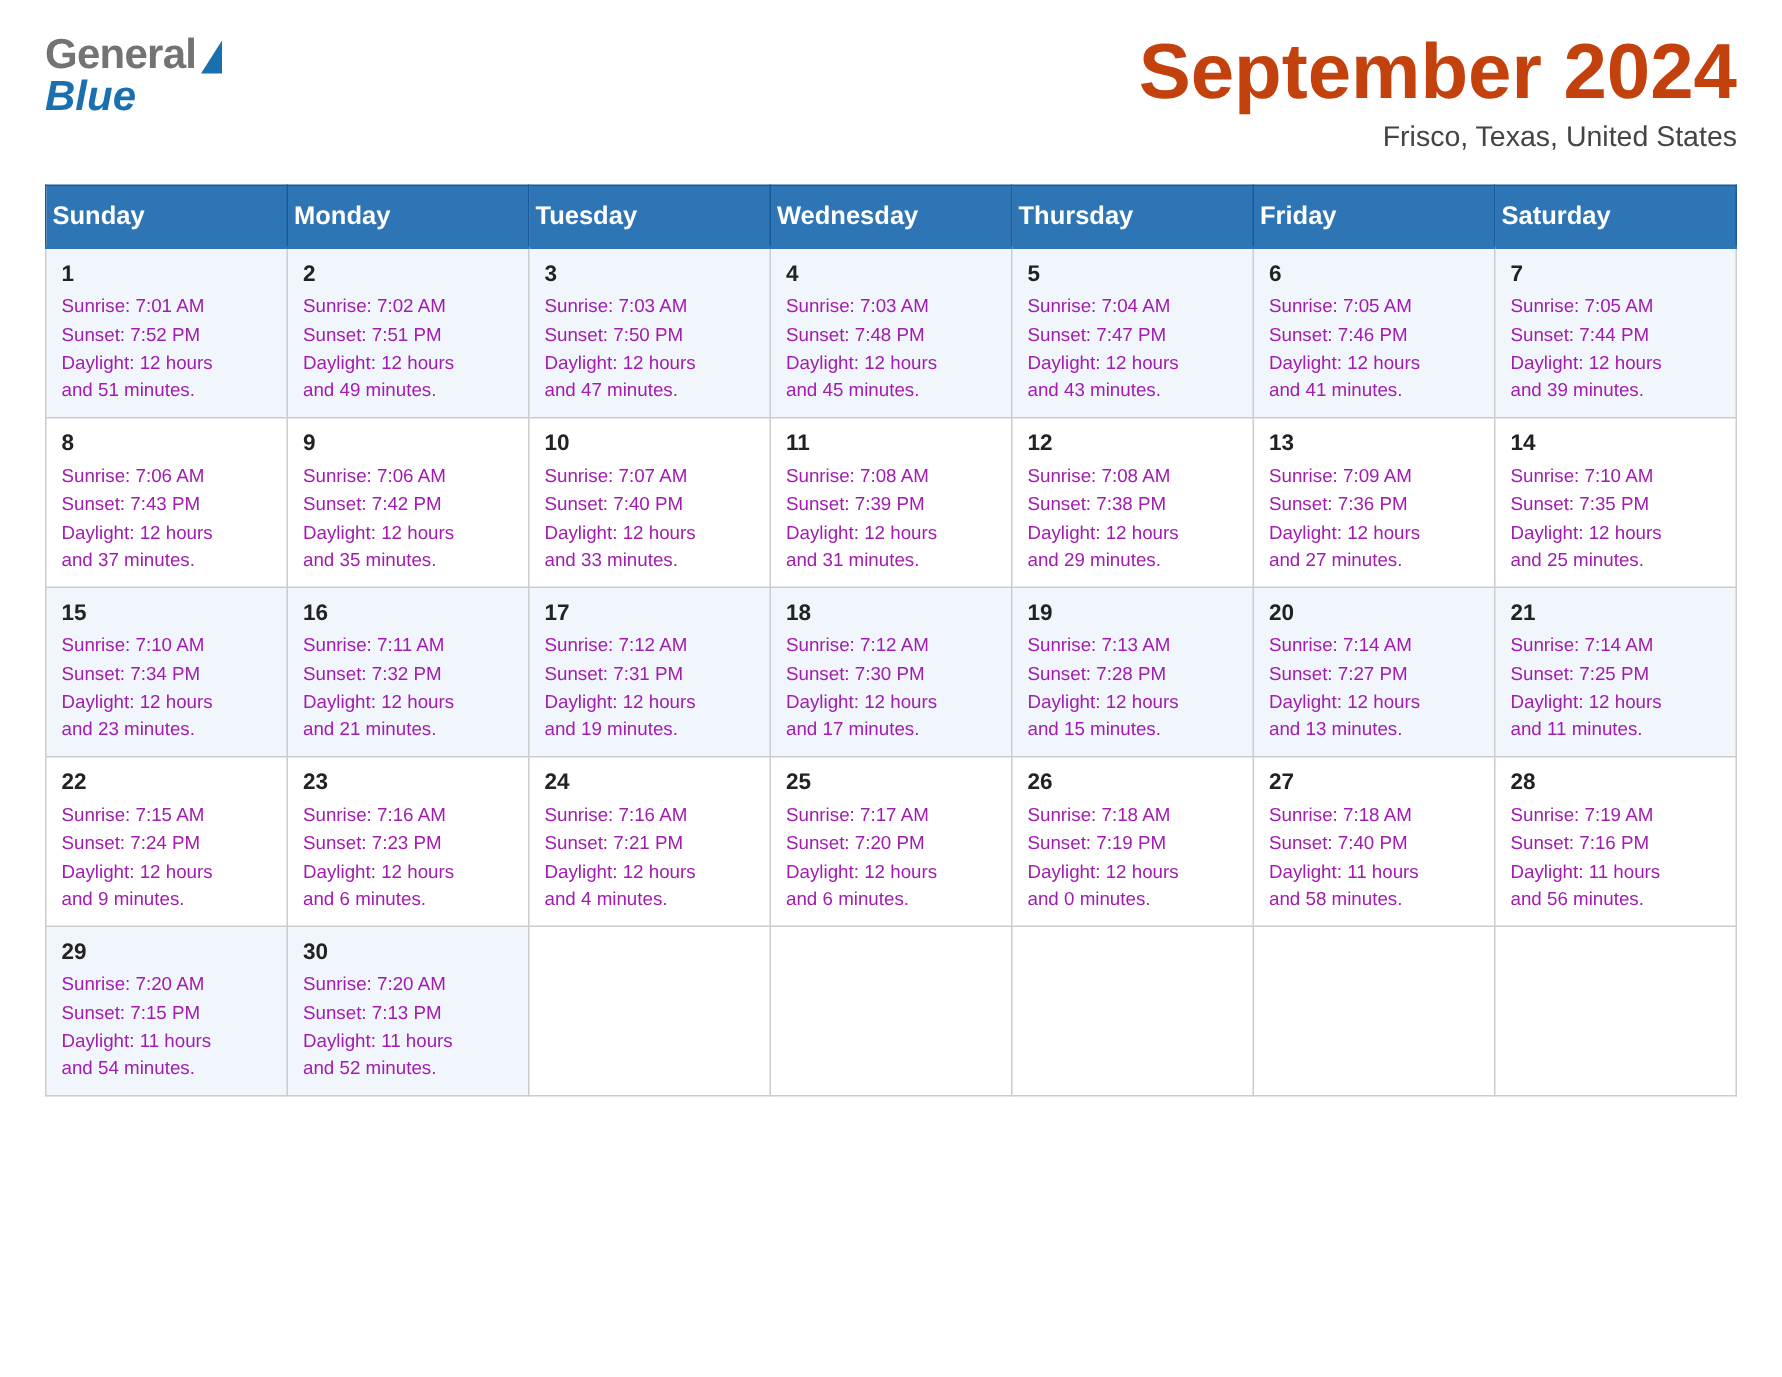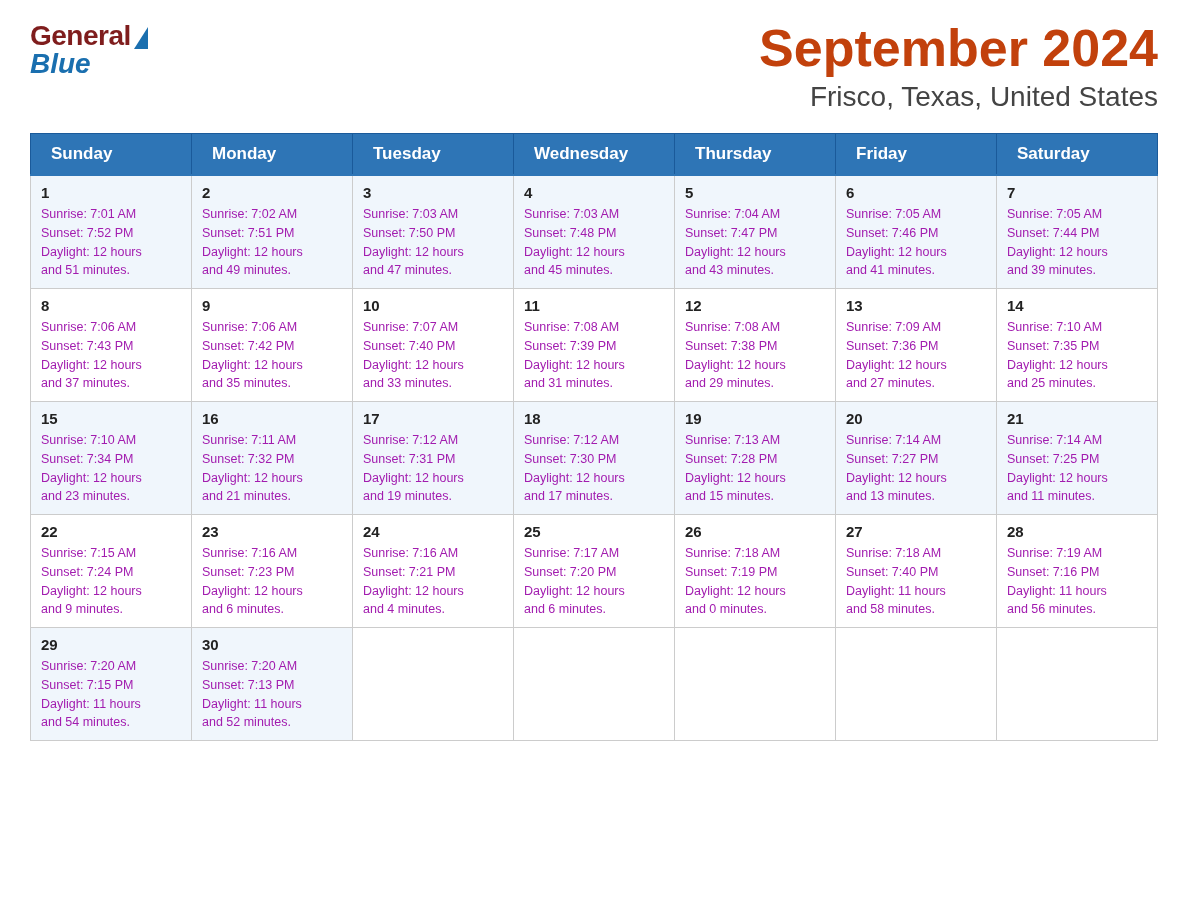--- a/index.html
+++ b/index.html
@@ -21,21 +21,21 @@
       flex-direction: column;
       align-items: flex-start;
     }
     .logo-top {
       display: flex;
       align-items: center;
     }
     .logo-general {
       font-size: 28px;
       font-weight: bold;
-      color: #7f1d1d;
+      color: #737373;
       letter-spacing: -0.5px;
     }
     .logo-triangle {
       width: 0;
       height: 0;
       border-left: 14px solid transparent;
       border-bottom: 22px solid #1a6faf;
       margin-left: 3px;
       margin-top: 4px;
     }
@@ -49,35 +49,35 @@
     .title-block {
       text-align: right;
     }
     .title-month {
       font-size: 52px;
       font-weight: bold;
       color: #c2410c;
       line-height: 1.1;
     }
     .title-location {
-      font-size: 28px;
+      font-size: 19px;
       color: #444;
       margin-top: 4px;
     }
     .calendar-table {
       width: 100%;
       border-collapse: collapse;
       border: 1px solid #ccc;
     }
     .calendar-table thead tr th {
       background-color: #2e75b6;
       color: #ffffff;
       font-size: 17px;
       font-weight: bold;
-      padding: 10px 20px;
+      padding: 10px 4px;
       text-align: left;
       border: 1px solid #1a5a9a;
     }
     .calendar-table tbody tr td {
       vertical-align: top;
       padding: 8px 10px;
       border: 1px solid #ccc;
       font-size: 13px;
       color: #333;
       width: 14.28%;

